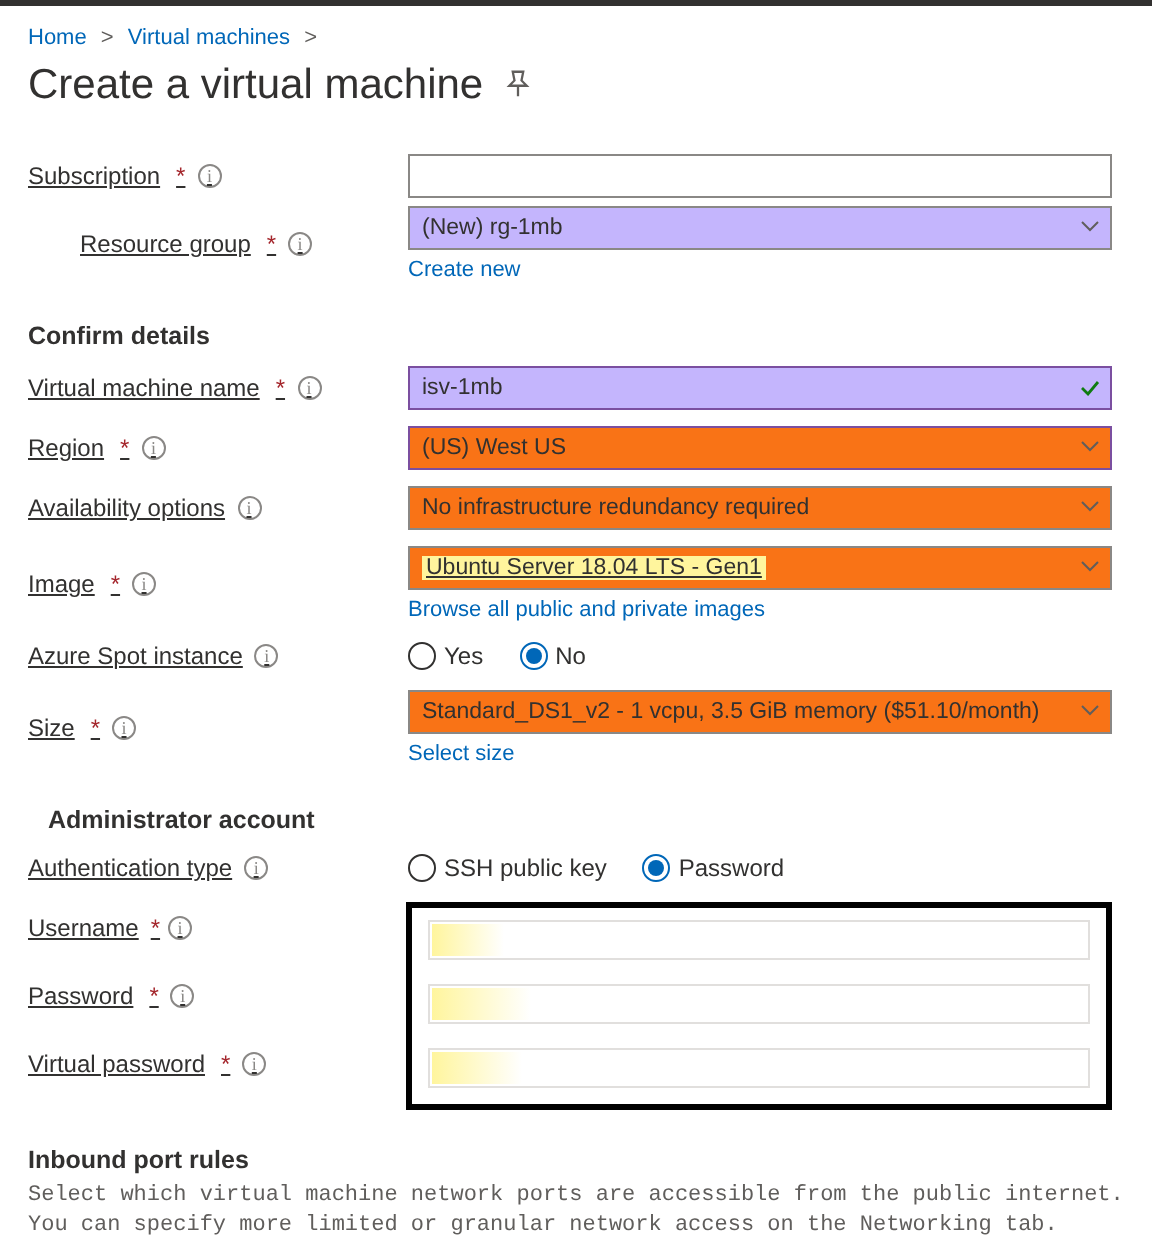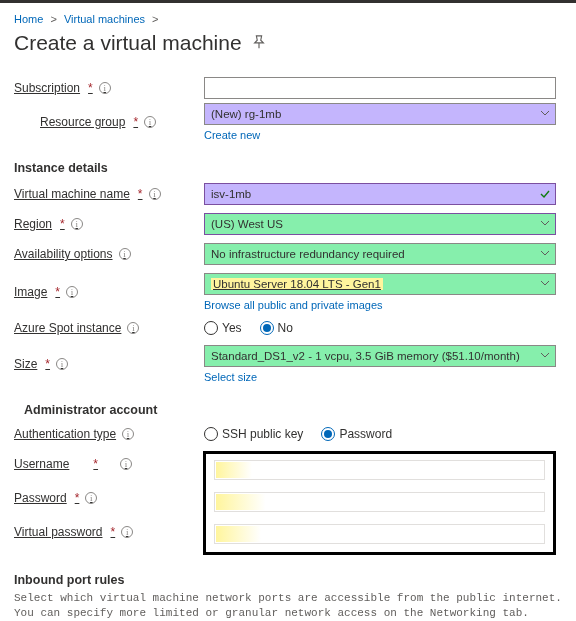--- a/index.html
+++ b/index.html
@@ -55,21 +55,21 @@
     font-size: 9px; color: #8a8886; line-height: 1; font-family: Georgia, serif;
     cursor: default;
   }
   .section-head { font-weight: 600; font-size: 12.5px; margin-top: 16px; margin-bottom: 4px; padding-left: 10px;}
   .section-head.noin { padding-left: 0; }
   .section-text { font-size: 11px; color: #605e5c; margin-bottom: 8px; line-height: 1.4; font-family: Liberation Mono, monospace; }
   .select {
     position: relative;
     display: block;
     border: 1px solid #8a8886;
-    background: #86efac;
+    background: #f97316;
     height: 22px;
     line-height: 20px;
     padding: 0 22px 0 6px;
     font-size: 11.5px;
     color: #323130;
     cursor: pointer;
   }
   .select.hl { background: #c4b5fd; }
   .chev {
     position: absolute; right: 5px; top: 50%; transform: translateY(-50%);
@@ -154,21 +154,21 @@
         <span class="chev">
             <svg viewBox="0 0 10 8">
               <path d="M1 1l4 4 4-4" stroke="#605e5c" fill="none"></path>
             </svg>
           </span>
       </div>
       <span class="sublink">Create new</span>
     </div>
   </div>
 
-  <div class="section-head noin">Instance details</div>
+  <div class="section-head noin">Confirm details</div>
 
   <div class="row">
     <div class="label-col">
       <span>Virtual machine name</span>
         <span class="req">*</span>
       <span class="info-icon">i</span>
     </div>
     <div class="field-col">
       <div class="select hl" style="border-color:#7b4fa0;">
         <span>isv-1mb</span>
@@ -289,21 +289,21 @@
         <span class="radio sel">
             <span class="dot"></span>
             <span>Password</span>
           </span>
       </div>
     </div>
   </div>
 
   <div class="row" style="align-items:flex-start;">
     <div class="label-col" style="flex-direction:column;align-items:flex-start;gap:20px;padding-top:6px;">
-      <div style="display:flex;gap:22px;align-items:center;">
+      <div style="display:flex;gap:4px;align-items:center;">
           <span>Username</span>
           <span class="req">*</span>
           <span class="info-icon">i</span>
         </div>
       <div style="display:flex;gap:6px;align-items:center;">
           <span>Password</span>
           <span class="req">*</span>
           <span class="info-icon">i</span>
         </div>
       <div style="display:flex;gap:6px;align-items:center;">

